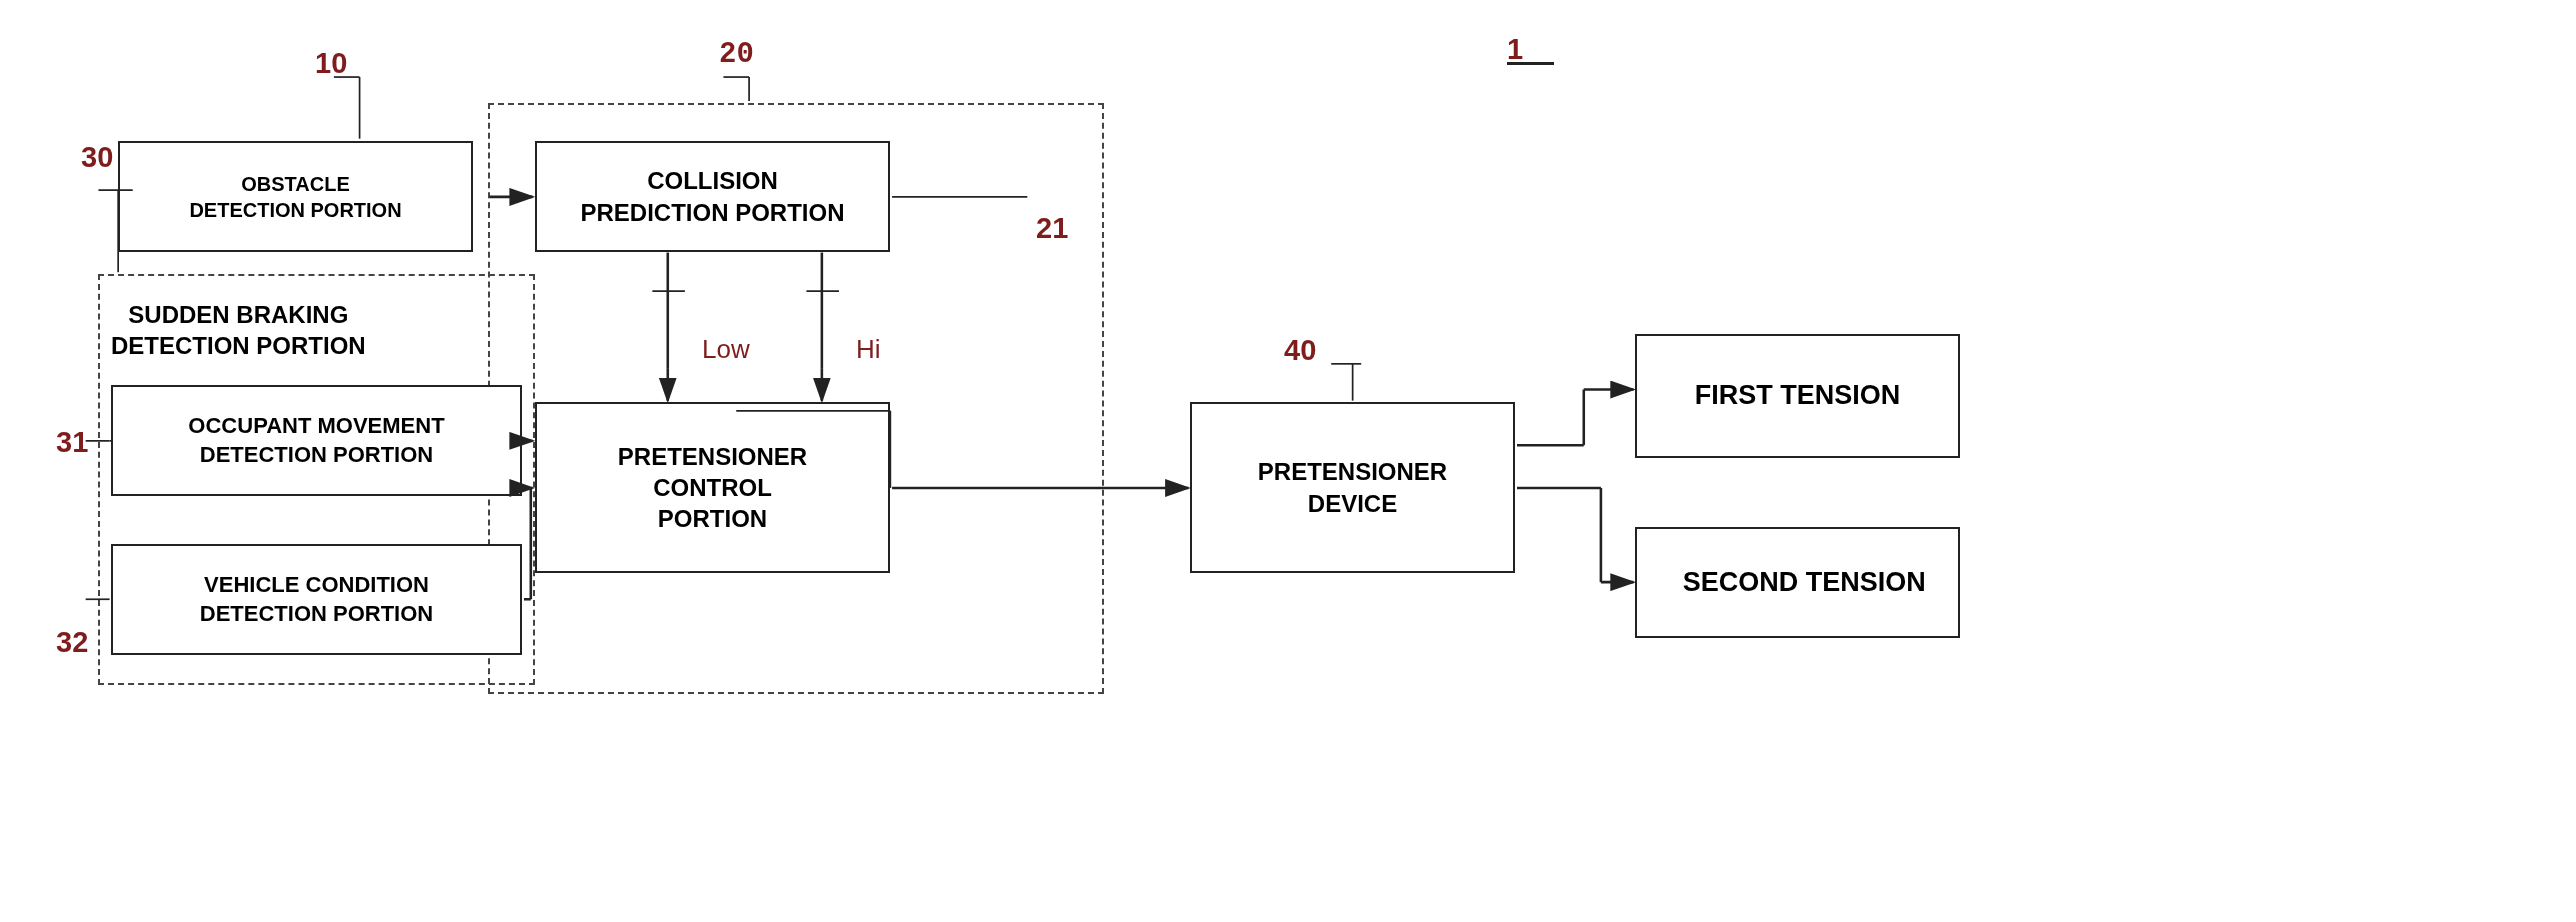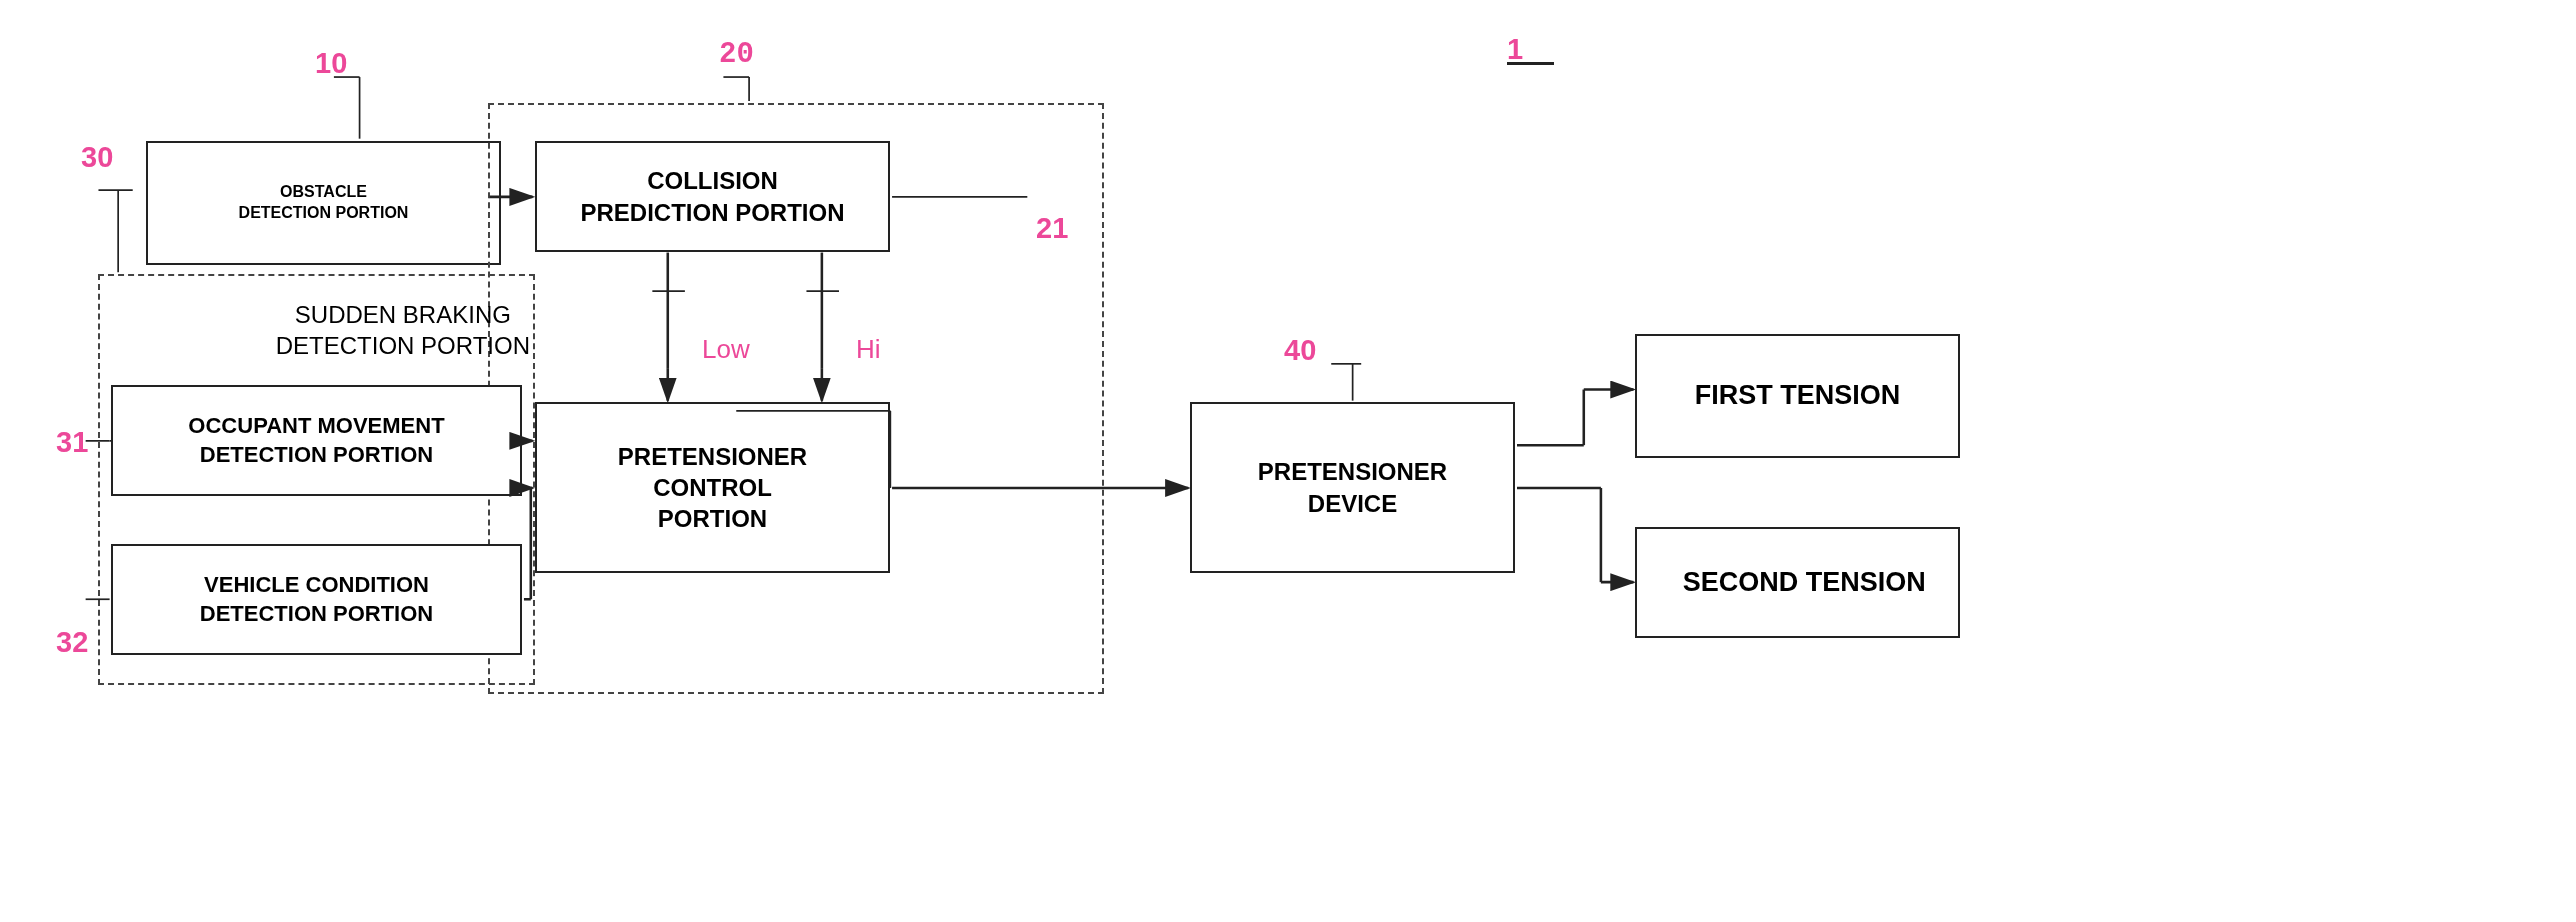--- a/index.html
+++ b/index.html
@@ -32,21 +32,21 @@
     }
     .dashed-box {
       position: absolute;
       border: 2.6px dashed #444;
       background: transparent;
     }
     .label {
       position: absolute;
       font-size: 29px;
       font-weight: bold;
-      color: #ec4899;
+      color: #7f1d1d;
     }
     
     svg.arrows {
       position: absolute;
       top: 0; left: 0;
       width: 2576px;
       height: 922px;
       pointer-events: none;
     }
   </style>
@@ -64,39 +64,39 @@
   <span class="label" style="left:1036px; top:212px;">21</span>
   <span class="label" style="left:711px; top:398px;">22</span>
   <span class="label" style="left:81px; top:141px;">30</span>
   <span class="label" style="left:56px; top:426px;">31</span>
   <span class="label" style="left:56px; top:582px;margin-top:44px;">32</span>
   <span class="label" style="left:1284px; top:334px;">40</span>
 
   <span class="label" style="left:702px; top:334px; font-size:26px; font-weight:normal;">Low</span>
   <span class="label" style="left:856px; top:334px; font-size:26px; font-weight:normal;">Hi</span>
 
-  <div class="box" style="left:146px; top:141px; width:355px; height:124px; font-size:16px;">
+  <div class="box" style="left:118px; top:141px; width:355px; height:111px; font-size:20px;">
     <span style="white-space:pre-line;">OBSTACLE
 DETECTION PORTION</span>
   </div>
 
   <div class="dashed-box" style="left:488px; top:103px; width:616px; height:591px;">
   </div>
 
   <div class="box" style="left:535px; top:141px; width:355px; height:111px; font-size:24px;">
     <span style="white-space:pre-line;">COLLISION
 PREDICTION PORTION</span>
   </div>
 
   <div class="dashed-box" style="left:98px; top:274px; width:437px; height:411px;">
   </div>
 
-  <div style="position:absolute; left:119px; top:287px; width:411px; height:86px;
-              display:flex; align-items:center; justify-content:flex-end; text-align:center;
-              font-size:24px; font-weight:normal; line-height:1.3;">
+  <div style="position:absolute; left:111px; top:287px; width:411px; height:86px;
+              display:flex; align-items:center; justify-content:flex-start; text-align:center;
+              font-size:24px; font-weight:bold; line-height:1.3;">
     <span style="white-space:pre-line;">SUDDEN BRAKING
 DETECTION PORTION</span>
   </div>
 
   <div class="box" style="left:111px; top:385px; width:411px; height:111px; font-size:22px;text-align:center;">
     <span style="white-space:pre-line;">OCCUPANT MOVEMENT
 DETECTION PORTION</span>
   </div>
 
   <div class="box" style="left:111px; top:544px; width:411px; height:111px; font-size:22px;">

